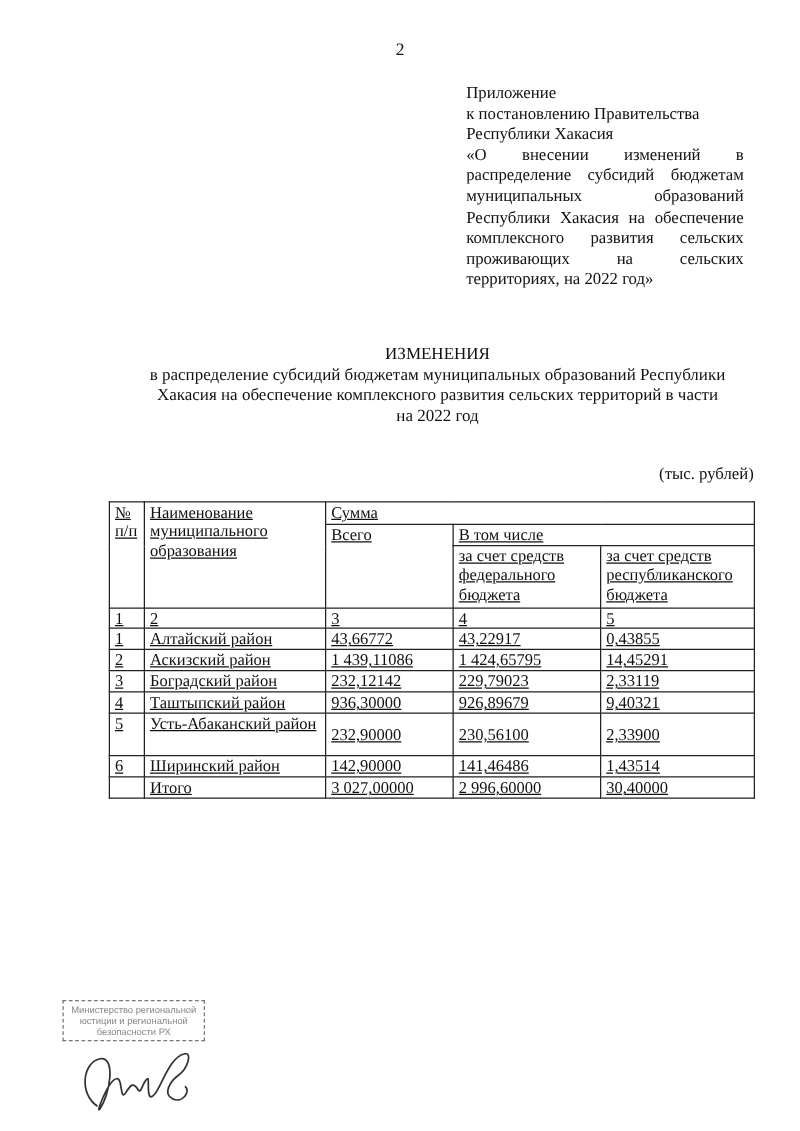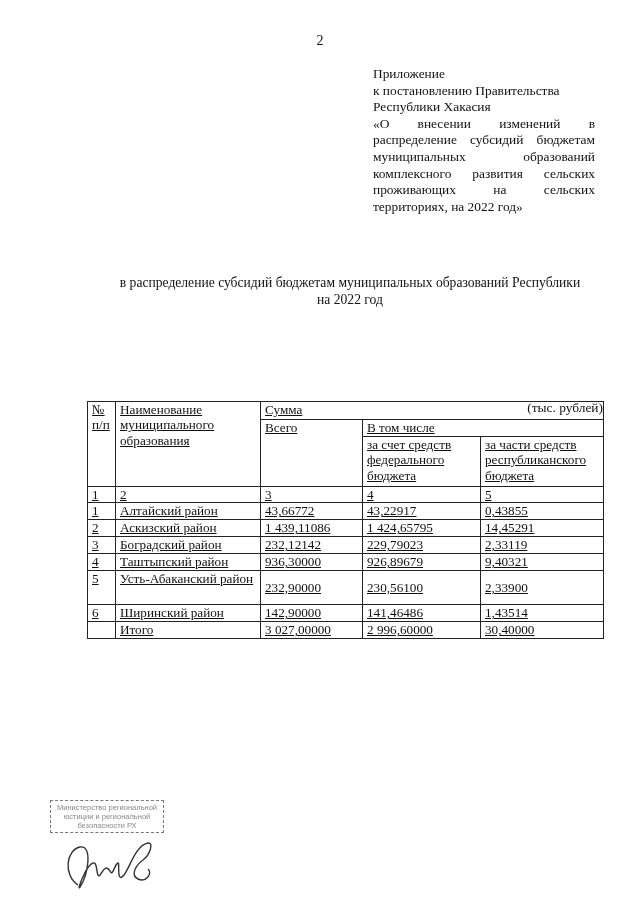--- a/index.html
+++ b/index.html
@@ -3,21 +3,21 @@
 <meta charset="utf-8">
 <style>
   html, body { margin:0; padding:0; background:#ffffff; }
   body { width:640px; height:905px; position:relative; overflow:hidden;
          font-family:"Liberation Serif", serif; color:#111; }
   .page-num { position:absolute; left:0; width:640px; top:33px; text-align:center; font-size:14px; }
   .annex { position:absolute; left:373px; top:66px; width:222px; font-size:13.4px; line-height:16.6px; }
   .annex .j { text-align:justify; text-align-last:justify; }
   .annex .l { text-align:left; }
   .title { position:absolute; left:90px; width:520px; top:275px; text-align:center; font-size:13.6px; line-height:16.6px; }
-  .units { position:absolute; right:37px; top:371px; font-size:13.4px;margin-top:29px; }
+  .units { position:absolute; right:37px; top:371px; font-size:13.4px; }
   table.t { position:absolute; left:87px; top:401px; border-collapse:collapse; font-size:13.2px; line-height:15.4px;text-decoration:underline; }
   table.t td { border:1px solid #222; padding:0 4px; vertical-align:top; }
   .c { text-align:left; }
   .lft { text-align:left; }
   .vm { vertical-align:middle !important; }
   .stamp { position:absolute; left:50px; top:800px; width:110px; border:1px dashed #777; color:#888;
            font-size:7.5px; line-height:9px; text-align:center; padding:2px 1px; font-family:"Liberation Sans", sans-serif; }
   .sig { position:absolute; left:58px; top:835px; }
 </style>
 </head>
@@ -25,27 +25,30 @@
 
 <div class="page-num">2</div>
 
 <div class="annex">
   <div class="l">Приложение</div>
   <div class="l">к постановлению Правительства</div>
   <div class="l">Республики Хакасия</div>
   <div class="j">«О внесении изменений в</div>
   <div class="j">распределение субсидий бюджетам</div>
   <div class="j">муниципальных образований</div>
+  <div class="j">Республики Хакасия на обеспечение</div>
   <div class="j">комплексного развития сельских</div>
   <div class="j">проживающих на сельских</div>
   <div class="l">территориях, на 2022 год»</div>
 </div>
 
 <div class="title">
+  <div>ИЗМЕНЕНИЯ</div>
   <div>в распределение субсидий бюджетам муниципальных образований Республики</div>
+  <div>Хакасия на обеспечение комплексного развития сельских территорий в части</div>
   <div>на 2022 год</div>
 </div>
 
 <div class="units">(тыс. рублей)</div>
 
 <table class="t">
   <colgroup>
     <col style="width:28px">
       <col style="width:145px">
       <col style="width:102px">
@@ -57,21 +60,21 @@
     <td rowspan="3" class="lft">№ п/п</td>
     <td rowspan="3" class="c">Наименование муниципального образования</td>
     <td colspan="3" class="c">Сумма</td>
   </tr>
   <tr style="height:17px">
     <td rowspan="2" class="c">Всего</td>
     <td colspan="2" class="c">В том числе</td>
   </tr>
   <tr style="height:50px">
     <td class="c">за счет средств федерального бюджета</td>
-    <td class="c">за части средств республиканского бюджета</td>
+    <td class="c">за счет средств республиканского бюджета</td>
   </tr>
   <tr style="height:13px">
     <td class="lft">1</td>
     <td class="c">2</td>
     <td class="c">3</td>
     <td class="c">4</td>
     <td class="c">5</td>
   </tr>
   <tr style="height:17px">
     <td>1</td>

